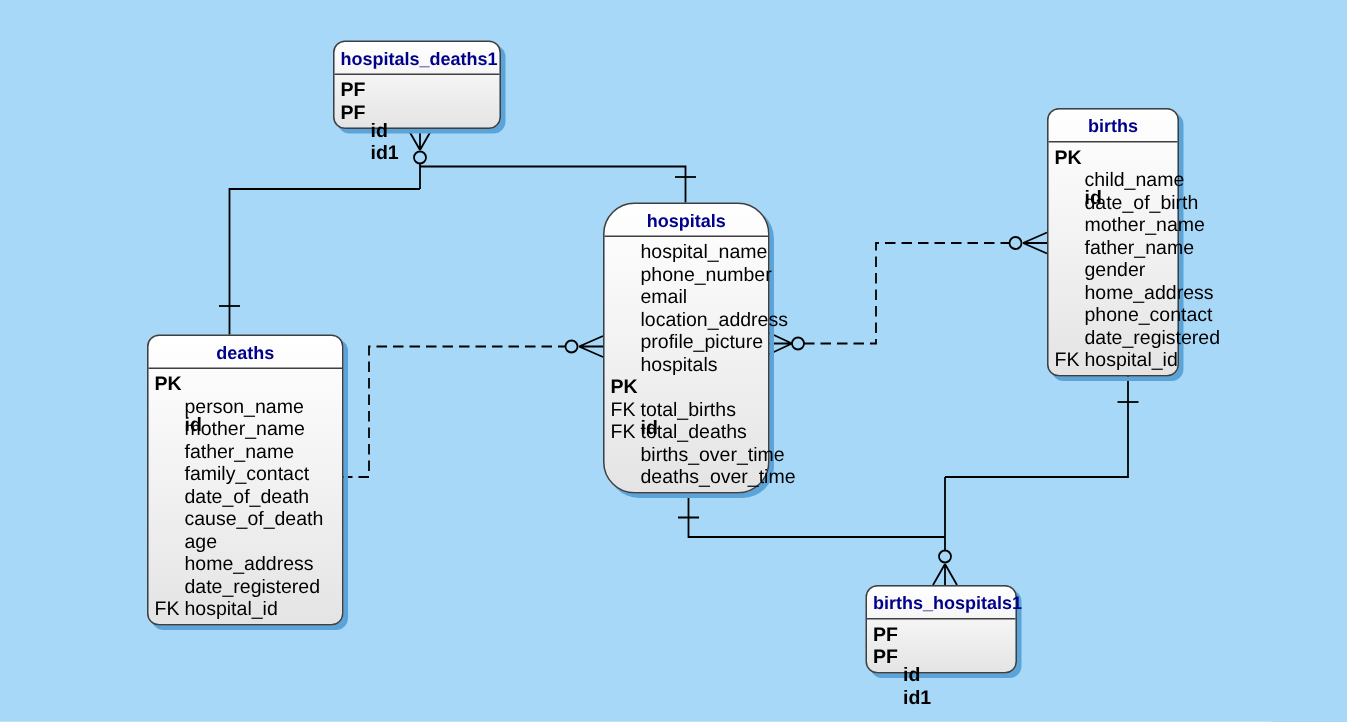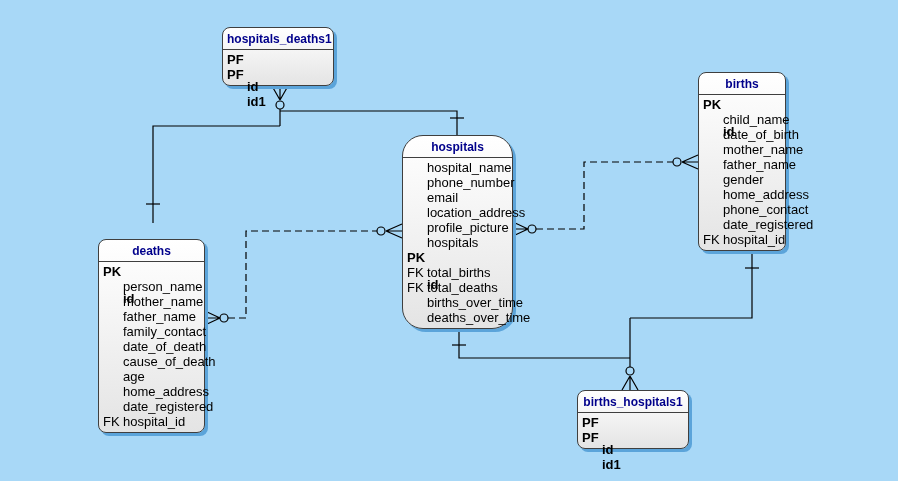--- a/index.html
+++ b/index.html
@@ -36,24 +36,24 @@
     line-height:15px;
     font-size:13px;
     color:#000;
     white-space:nowrap;
   }
   .prefix{flex:0 0 20px;width:20px;font-weight:bold;}
   .row.fk .prefix{font-weight:normal;}
   .row.fk .colname{}
   .row.pk .colname{font-weight:bold;margin-top:27px;}
   #tbl-hospitals_deaths1{left:222px;top:27px;width:112px;}
-  #tbl-deaths           {left:98px; top:239px;width:107px;}
+  #tbl-deaths           {left:98px; top:223px;width:131px;}
   #tbl-hospitals        {left:402px;top:135px;width:111px;border-radius:21px;}
   #tbl-births           {left:698px;top:72px; width:88px;}
-  #tbl-births_hospitals1{left:577px;top:390px;width:112px;}
+  #tbl-births_hospitals1{left:577px;top:390px;width:101px;}
 </style>
 </head>
 <body>
 
 <div id="canvas">
 
   <svg id="wires" viewBox="0 0 898 481" fill="none" stroke="#000" stroke-width="1.2">
 
     <g>
       <g>

